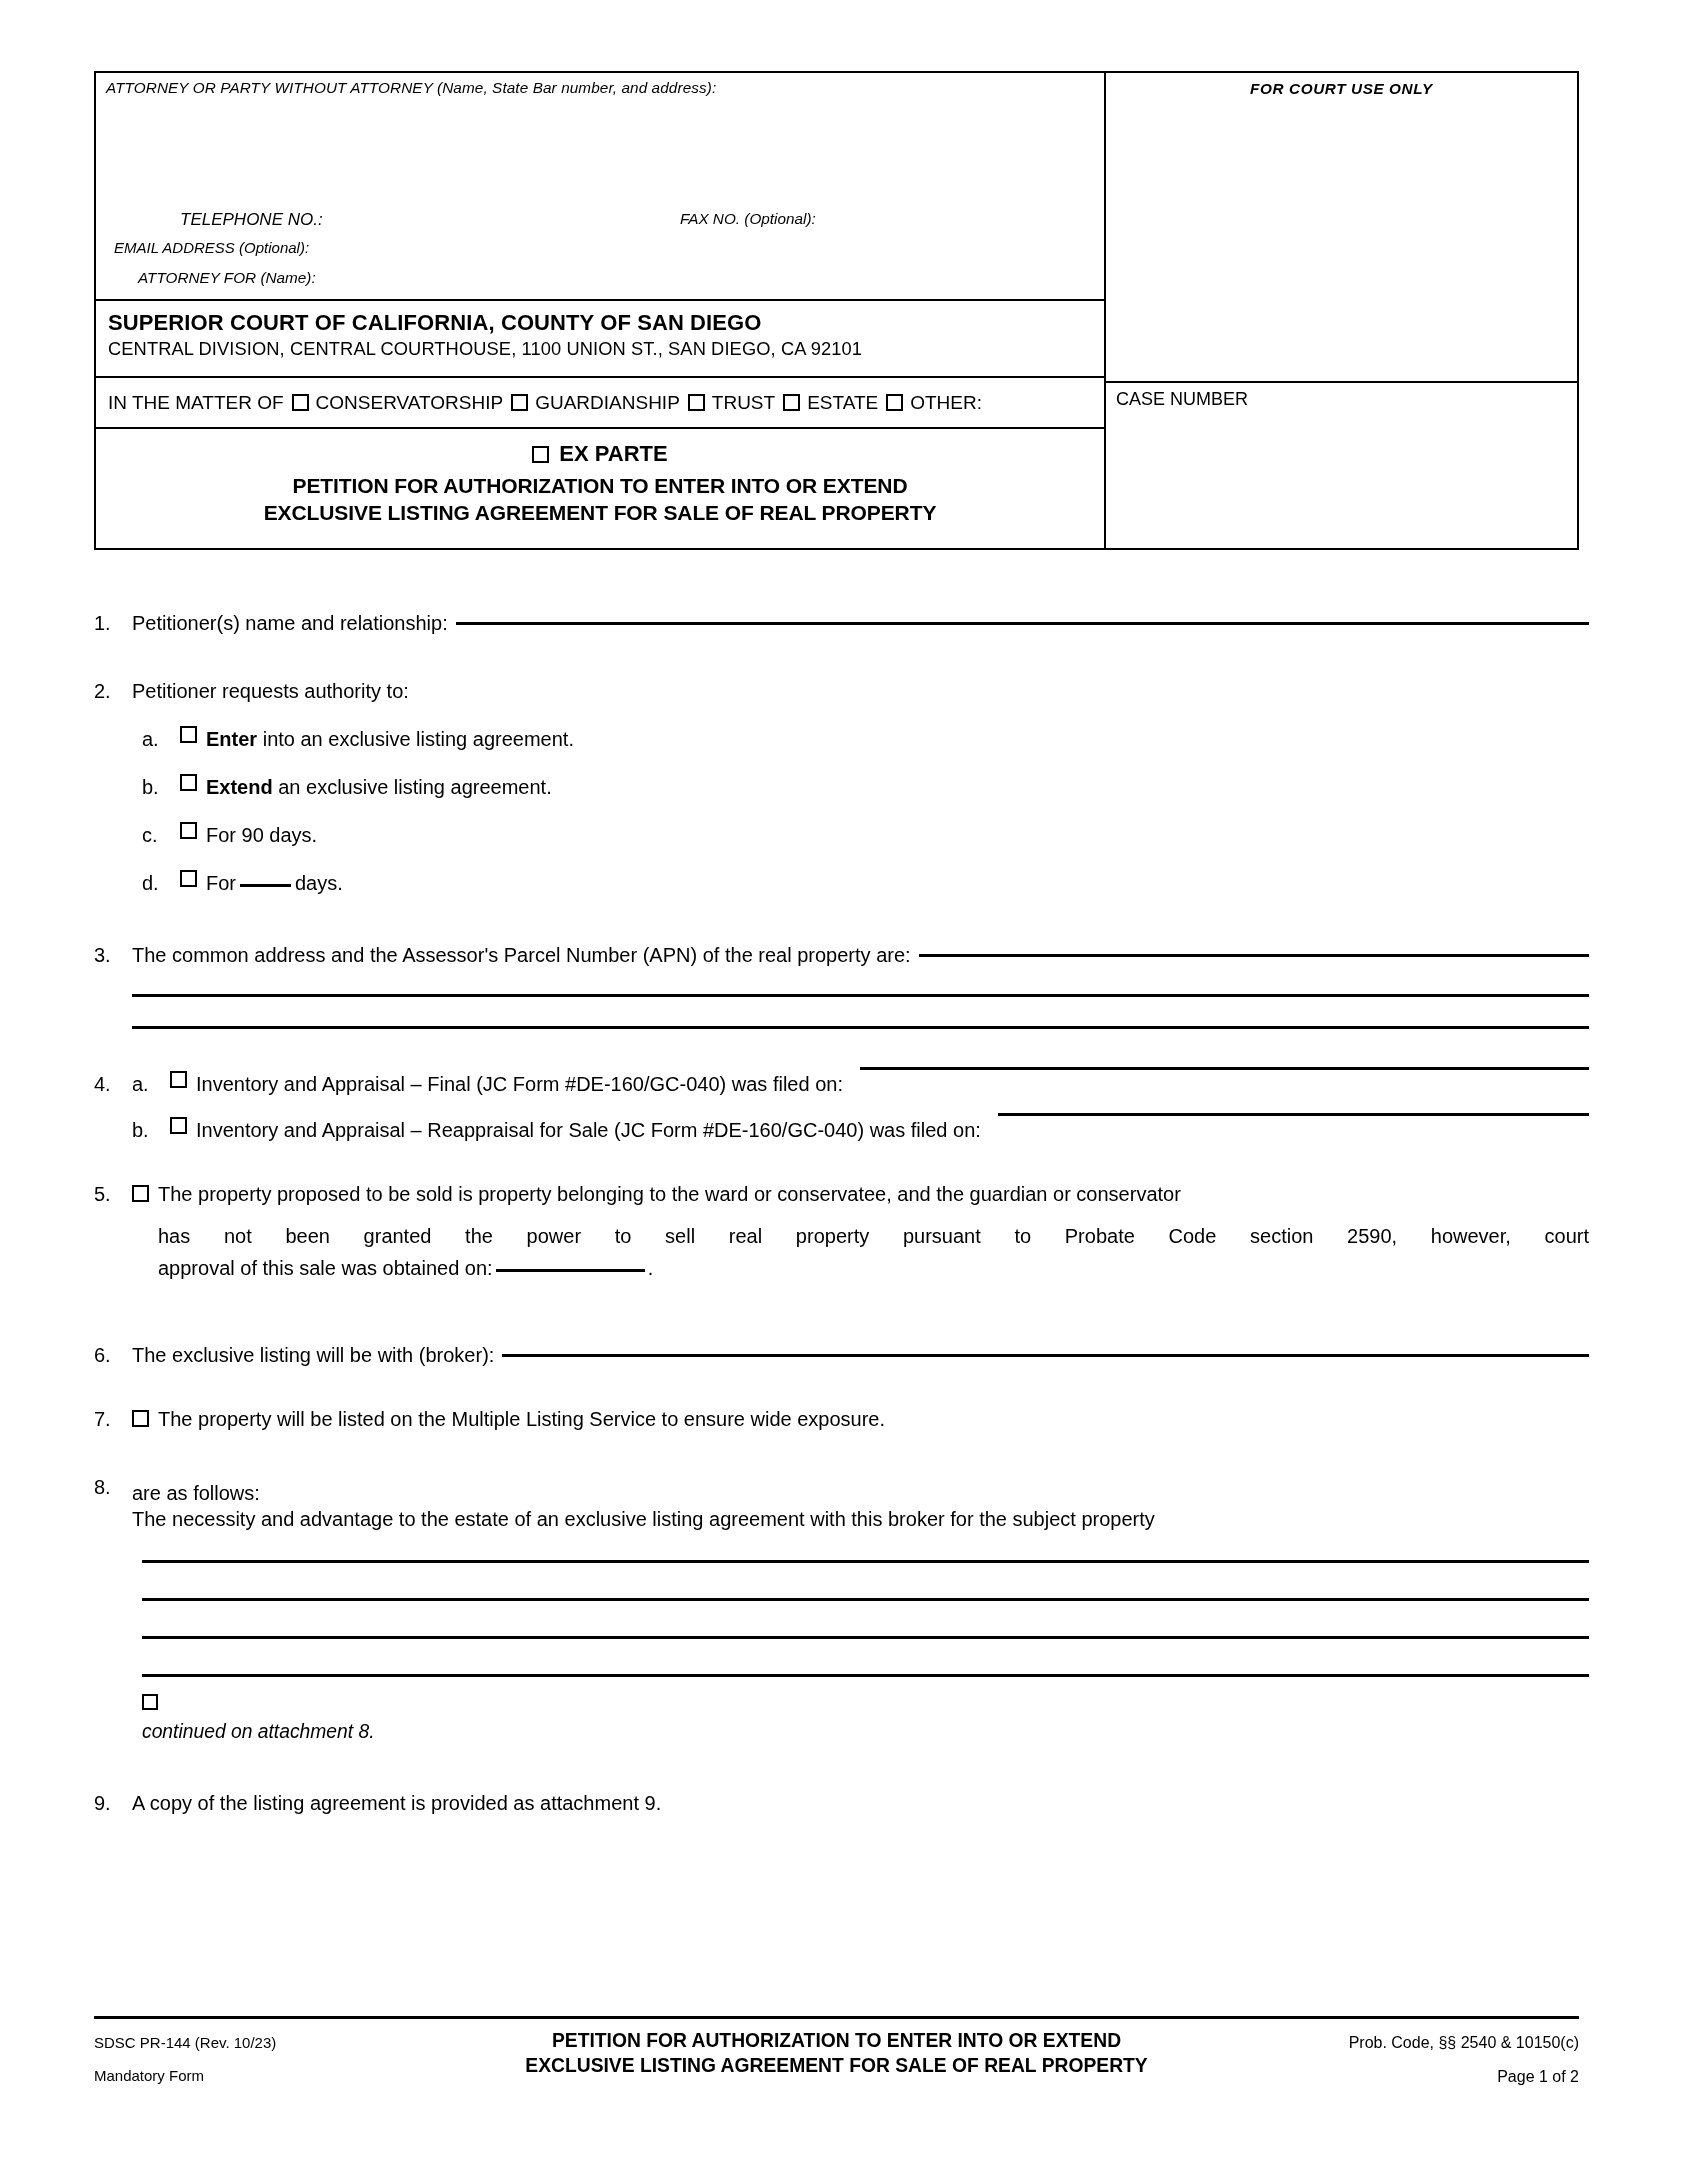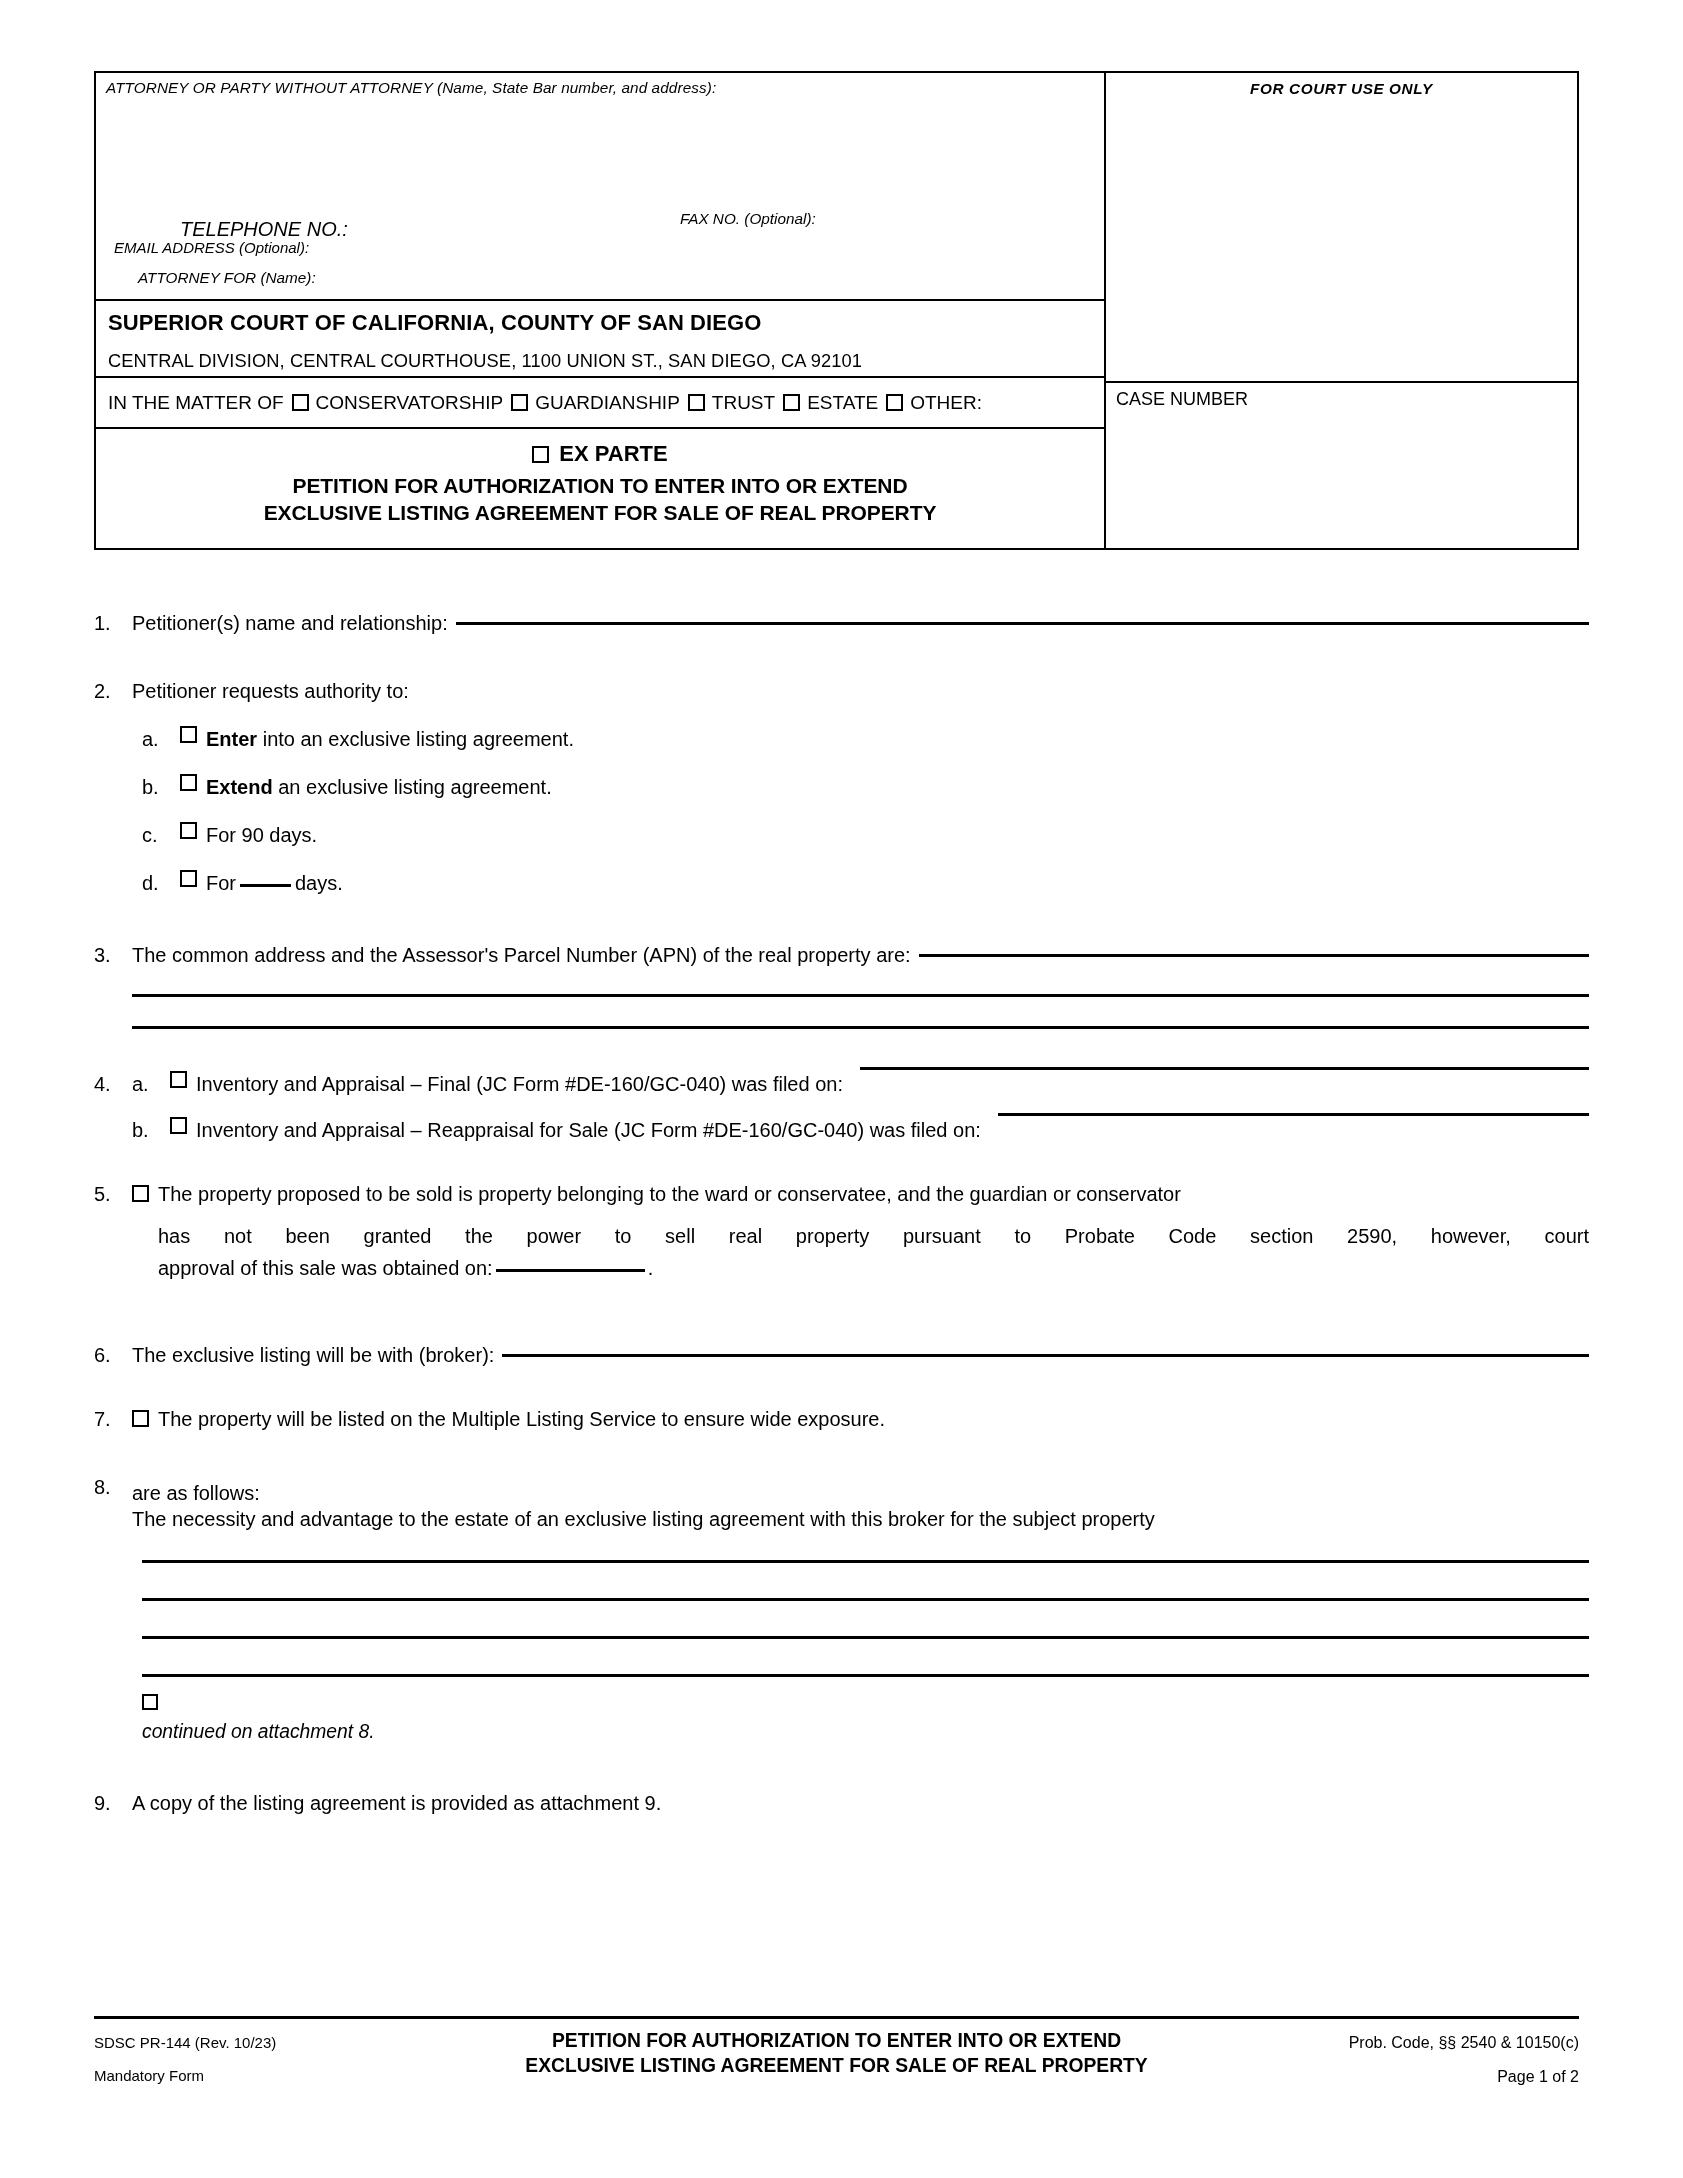--- a/index.html
+++ b/index.html
@@ -61,22 +61,21 @@
   }
   .tel-row {
     position: absolute;
     left: 0; right: 0;
     top: 137px;
     height: 26px;
   }
   .tel-label {
     position: absolute;
     left: 84px;
-    font-size: 20px;
-    margin-top: 8px;
+    font-size: 17px;
   }
   .fax-label {
     position: absolute;
     left: 584px;
     font-size: 15.3px;
   }
   .email-label {
     position: absolute;
     left: 18px;
     top: 166px;
@@ -98,21 +97,20 @@
   .court-name {
     font-size: 22px;
     font-weight: bold;
     letter-spacing: 0.1px;
     line-height: 1.22;
   }
   .court-addr {
     font-size: 18.3px;
     line-height: 1.35;
     letter-spacing: 0.1px;
-    margin-top: 12px;
   }
 
   .matter-box {
     border-top: 2.5px solid #000;
     box-sizing: border-box;
     padding: 8px 0 8px 12px;
     height: 51px;
     display: flex;
     align-items: center;
   }

